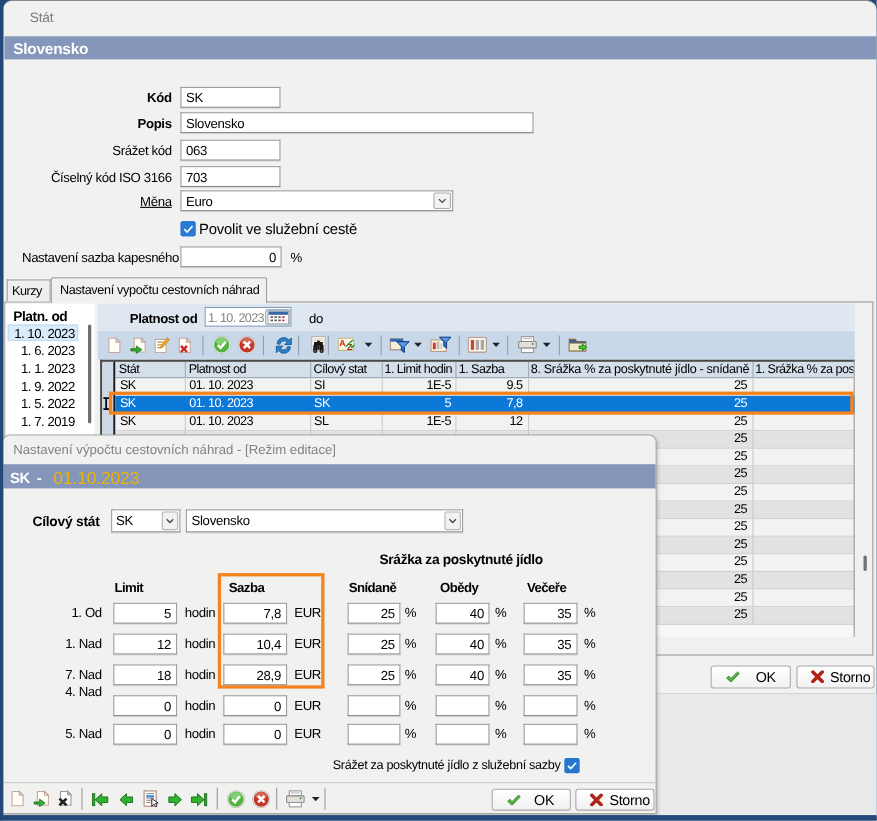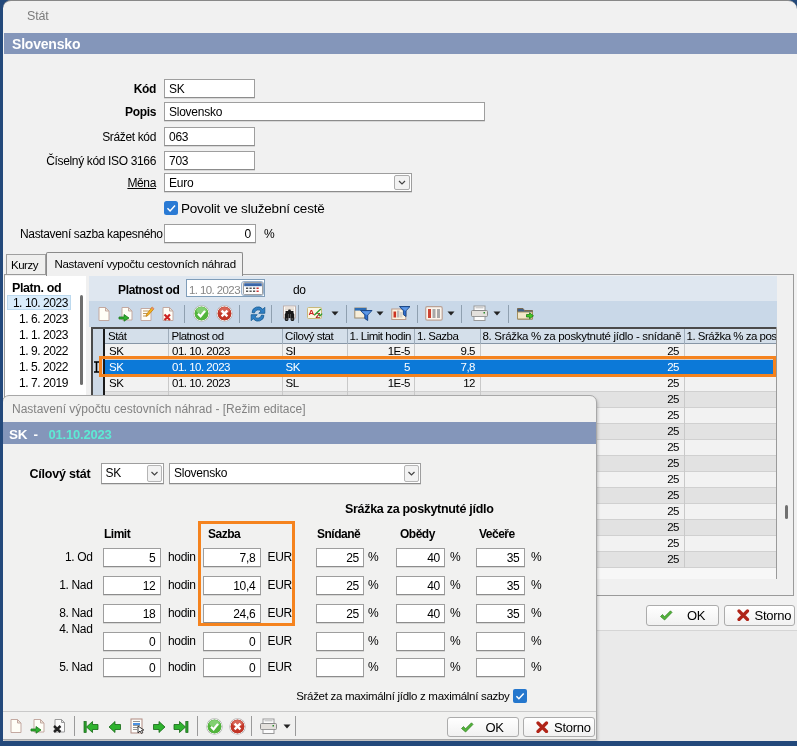--- a/index.html
+++ b/index.html
@@ -85,21 +85,21 @@
         <rect x="6.5" y="5.5" width="2.2" height="1.5" fill="#555"></rect>
         <rect x="10" y="5.5" width="2.2" height="1.5" fill="#555"></rect>
         <rect x="13.5" y="5.5" width="2.2" height="1.5" fill="#cc3333"></rect>
         <rect x="3" y="8.5" width="2.2" height="1.5" fill="#555"></rect>
         <rect x="6.5" y="8.5" width="2.2" height="1.5" fill="#555"></rect>
         <rect x="10" y="8.5" width="2.2" height="1.5" fill="#555"></rect>
         <rect x="13.5" y="8.5" width="2.2" height="1.5" fill="#cc3333"></rect>
       </svg>
     </div>
   </div>
-<div class="ab t13" style="left:281px;top:283px;margin-left:12px;">do</div>
+<div class="ab t13" style="left:281px;top:283px;">do</div>
 
 <div class="ab" style="left:96px;top:306px;">
     <svg width="16" height="16" viewBox="0 0 16 16">
       <path d="M3 1.5 H9.5 L13 5 V14.5 H3 Z" fill="#fffef7" stroke="#c3a9a1" stroke-width="1"></path>
       <path d="M9.5 1.5 L9.5 5 L13 5 Z" fill="#eee6d8" stroke="#c3a9a1" stroke-width="1"></path>
     </svg>
   </div>
 <div class="ab" style="left:117px;top:306px;">
     <svg width="18" height="16" viewBox="0 0 18 16">
       <path d="M5 1.5 H11.5 L15 5 V14 H5 Z" fill="#fffef7" stroke="#c3a9a1" stroke-width="1"></path>
@@ -396,21 +396,21 @@
       <path d="M2 2 L10.5 10.5 M10.5 2 L2 10.5" stroke="#b02418" stroke-width="3.2" stroke-linecap="round" fill="none"></path>
     </svg>
   </div>
 <div class="ab" style="left:754.5px;top:608px;font-size:13px;letter-spacing:-0.25px;">Storno</div>
 
 <div class="ab" style="left:2px;top:395px;width:595px;height:345px;background:#f1f1f0;border:1px solid #a8a8a8;border-radius:7px 7px 0 0;box-sizing:border-box;box-shadow:1px 2px 3px rgba(0,0,0,0.20);"></div>
 <div class="ab" style="left:12px;top:401.5px;font-size:12px;color:#828282;white-space:nowrap;">Nastavení výpočtu cestovních náhrad - [Režim editace]</div>
 <div class="ab" style="left:3px;top:422px;width:593px;height:22px;background:#8496ba;"></div>
 <div class="ab" style="left:9px;top:427px;font-size:13.5px;font-weight:bold;color:#fff;letter-spacing:-0.2px;">SK</div>
 <div class="ab" style="left:33.5px;top:427px;font-size:13.5px;font-weight:bold;color:#fff;">-</div>
-<div class="ab" style="left:48.5px;top:427px;font-size:13px;font-weight:bold;color:#5eead4;letter-spacing:-0.2px;">01.10.2023</div>
+<div class="ab" style="left:48.5px;top:427px;font-size:16px;font-weight:normal;color:#eab308;letter-spacing:-0.2px;">01.10.2023</div>
 <div class="lbl b" style="left:0px;top:466.5px;width:90.5px;font-size:12.5px;letter-spacing:-0.2px;white-space:nowrap;">Cílový stát</div>
 <div class="inp" style="left:100.5px;top:462.5px;width:63px;height:21px;line-height:19px;">SK</div>
 <div class="ab" style="left:147px;top:464.5px;width:15px;height:17px;background:#f2f2f2;border:1px solid #b5b5b5;border-radius:2px;box-sizing:border-box;">
     <svg width="13" height="15" viewBox="0 0 13 15">
       <path d="M3.5 6 L6.5 9 L9.5 6" stroke="#444" stroke-width="1.2" fill="none"></path>
     </svg>
   </div>
 <div class="inp" style="left:169px;top:462.5px;width:252px;height:21px;line-height:19px;">Slovensko</div>
 <div class="ab" style="left:404px;top:464.5px;width:15px;height:17px;background:#f2f2f2;border:1px solid #b5b5b5;border-radius:2px;box-sizing:border-box;">
     <svg width="13" height="15" viewBox="0 0 13 15">
@@ -438,24 +438,24 @@
 <div class="inp ra" style="left:102.5px;top:576px;width:58px;height:19px;">12</div>
 <div class="ab t13" style="left:168px;top:578px;">hodin</div>
 <div class="inp ra" style="left:202.5px;top:576px;width:58px;height:19px;">10,4</div>
 <div class="ab t13" style="left:267.5px;top:578px;">EUR</div>
 <div class="inp ra" style="left:316px;top:576px;width:48px;height:19px;">25</div>
 <div class="ab t13" style="left:368px;top:578px;">%</div>
 <div class="inp ra" style="left:395.5px;top:576px;width:49.5px;height:19px;">40</div>
 <div class="ab t13" style="left:450px;top:578px;">%</div>
 <div class="inp ra" style="left:475.5px;top:576px;width:49px;height:19px;">35</div>
 <div class="ab t13" style="left:531px;top:578px;">%</div>
-<div class="lbl t13" style="left:30px;top:606px;width:62.5px;">8. Nad</div>
+<div class="lbl t13" style="left:30px;top:606px;width:62.5px;">7. Nad</div>
 <div class="inp ra" style="left:102.5px;top:604px;width:58px;height:19px;">18</div>
 <div class="ab t13" style="left:168px;top:606px;">hodin</div>
-<div class="inp ra" style="left:202.5px;top:604px;width:58px;height:19px;">24,6</div>
+<div class="inp ra" style="left:202.5px;top:604px;width:58px;height:19px;">28,9</div>
 <div class="ab t13" style="left:267.5px;top:606px;">EUR</div>
 <div class="inp ra" style="left:316px;top:604px;width:48px;height:19px;">25</div>
 <div class="ab t13" style="left:368px;top:606px;">%</div>
 <div class="inp ra" style="left:395.5px;top:604px;width:49.5px;height:19px;">40</div>
 <div class="ab t13" style="left:450px;top:606px;">%</div>
 <div class="inp ra" style="left:475.5px;top:604px;width:49px;height:19px;">35</div>
 <div class="ab t13" style="left:531px;top:606px;">%</div>
 <div class="lbl t13" style="left:30px;top:622px;width:62.5px;">4. Nad</div>
 <div class="inp ra" style="left:102.5px;top:632px;width:58px;height:19px;">0</div>
 <div class="ab t13" style="left:168px;top:634px;">hodin</div>
@@ -472,21 +472,21 @@
 <div class="ab t13" style="left:168px;top:660px;">hodin</div>
 <div class="inp ra" style="left:202.5px;top:658px;width:58px;height:19px;">0</div>
 <div class="ab t13" style="left:267.5px;top:660px;">EUR</div>
 <div class="inp ra" style="left:316px;top:658px;width:48px;height:19px;"></div>
 <div class="ab t13" style="left:368px;top:660px;">%</div>
 <div class="inp ra" style="left:395.5px;top:658px;width:49.5px;height:19px;"></div>
 <div class="ab t13" style="left:450px;top:660px;">%</div>
 <div class="inp ra" style="left:475.5px;top:658px;width:49px;height:19px;"></div>
 <div class="ab t13" style="left:531px;top:660px;">%</div>
 <div class="ab" style="left:197.5px;top:521px;width:97px;height:105px;border:3px solid #f5831e;box-sizing:border-box;"></div>
-<div class="ab" style="left:280px;top:690px;width:229.5px;text-align:right;font-size:11.5px;letter-spacing:-0.3px;white-space:nowrap;">Srážet za maximální jídlo z maximální sazby</div>
+<div class="ab" style="left:280px;top:690px;width:229.5px;text-align:right;font-size:11.5px;letter-spacing:-0.3px;white-space:nowrap;">Srážet za poskytnuté jídlo z služební sazby</div>
 <div class="ab" style="left:513px;top:689px;width:14px;height:14px;background:#2577cd;border-radius:2px;">
     <svg width="14" height="14" viewBox="0 0 14 14">
       <path d="M3.4 7.2 L5.9 9.7 L10.7 4.4" stroke="#fff" stroke-width="1.5" fill="none"></path>
     </svg>
   </div>
 <div class="ab" style="left:3px;top:711px;width:593px;height:1px;background:#c9c9c9;"></div>
 <div class="ab" style="left:8px;top:718px;">
     <svg width="16" height="16" viewBox="0 0 16 16">
       <path d="M3 1.5 H9.5 L13 5 V14.5 H3 Z" fill="#fffef7" stroke="#c3a9a1" stroke-width="1"></path>
       <path d="M9.5 1.5 L9.5 5 L13 5 Z" fill="#eee6d8" stroke="#c3a9a1" stroke-width="1"></path>

